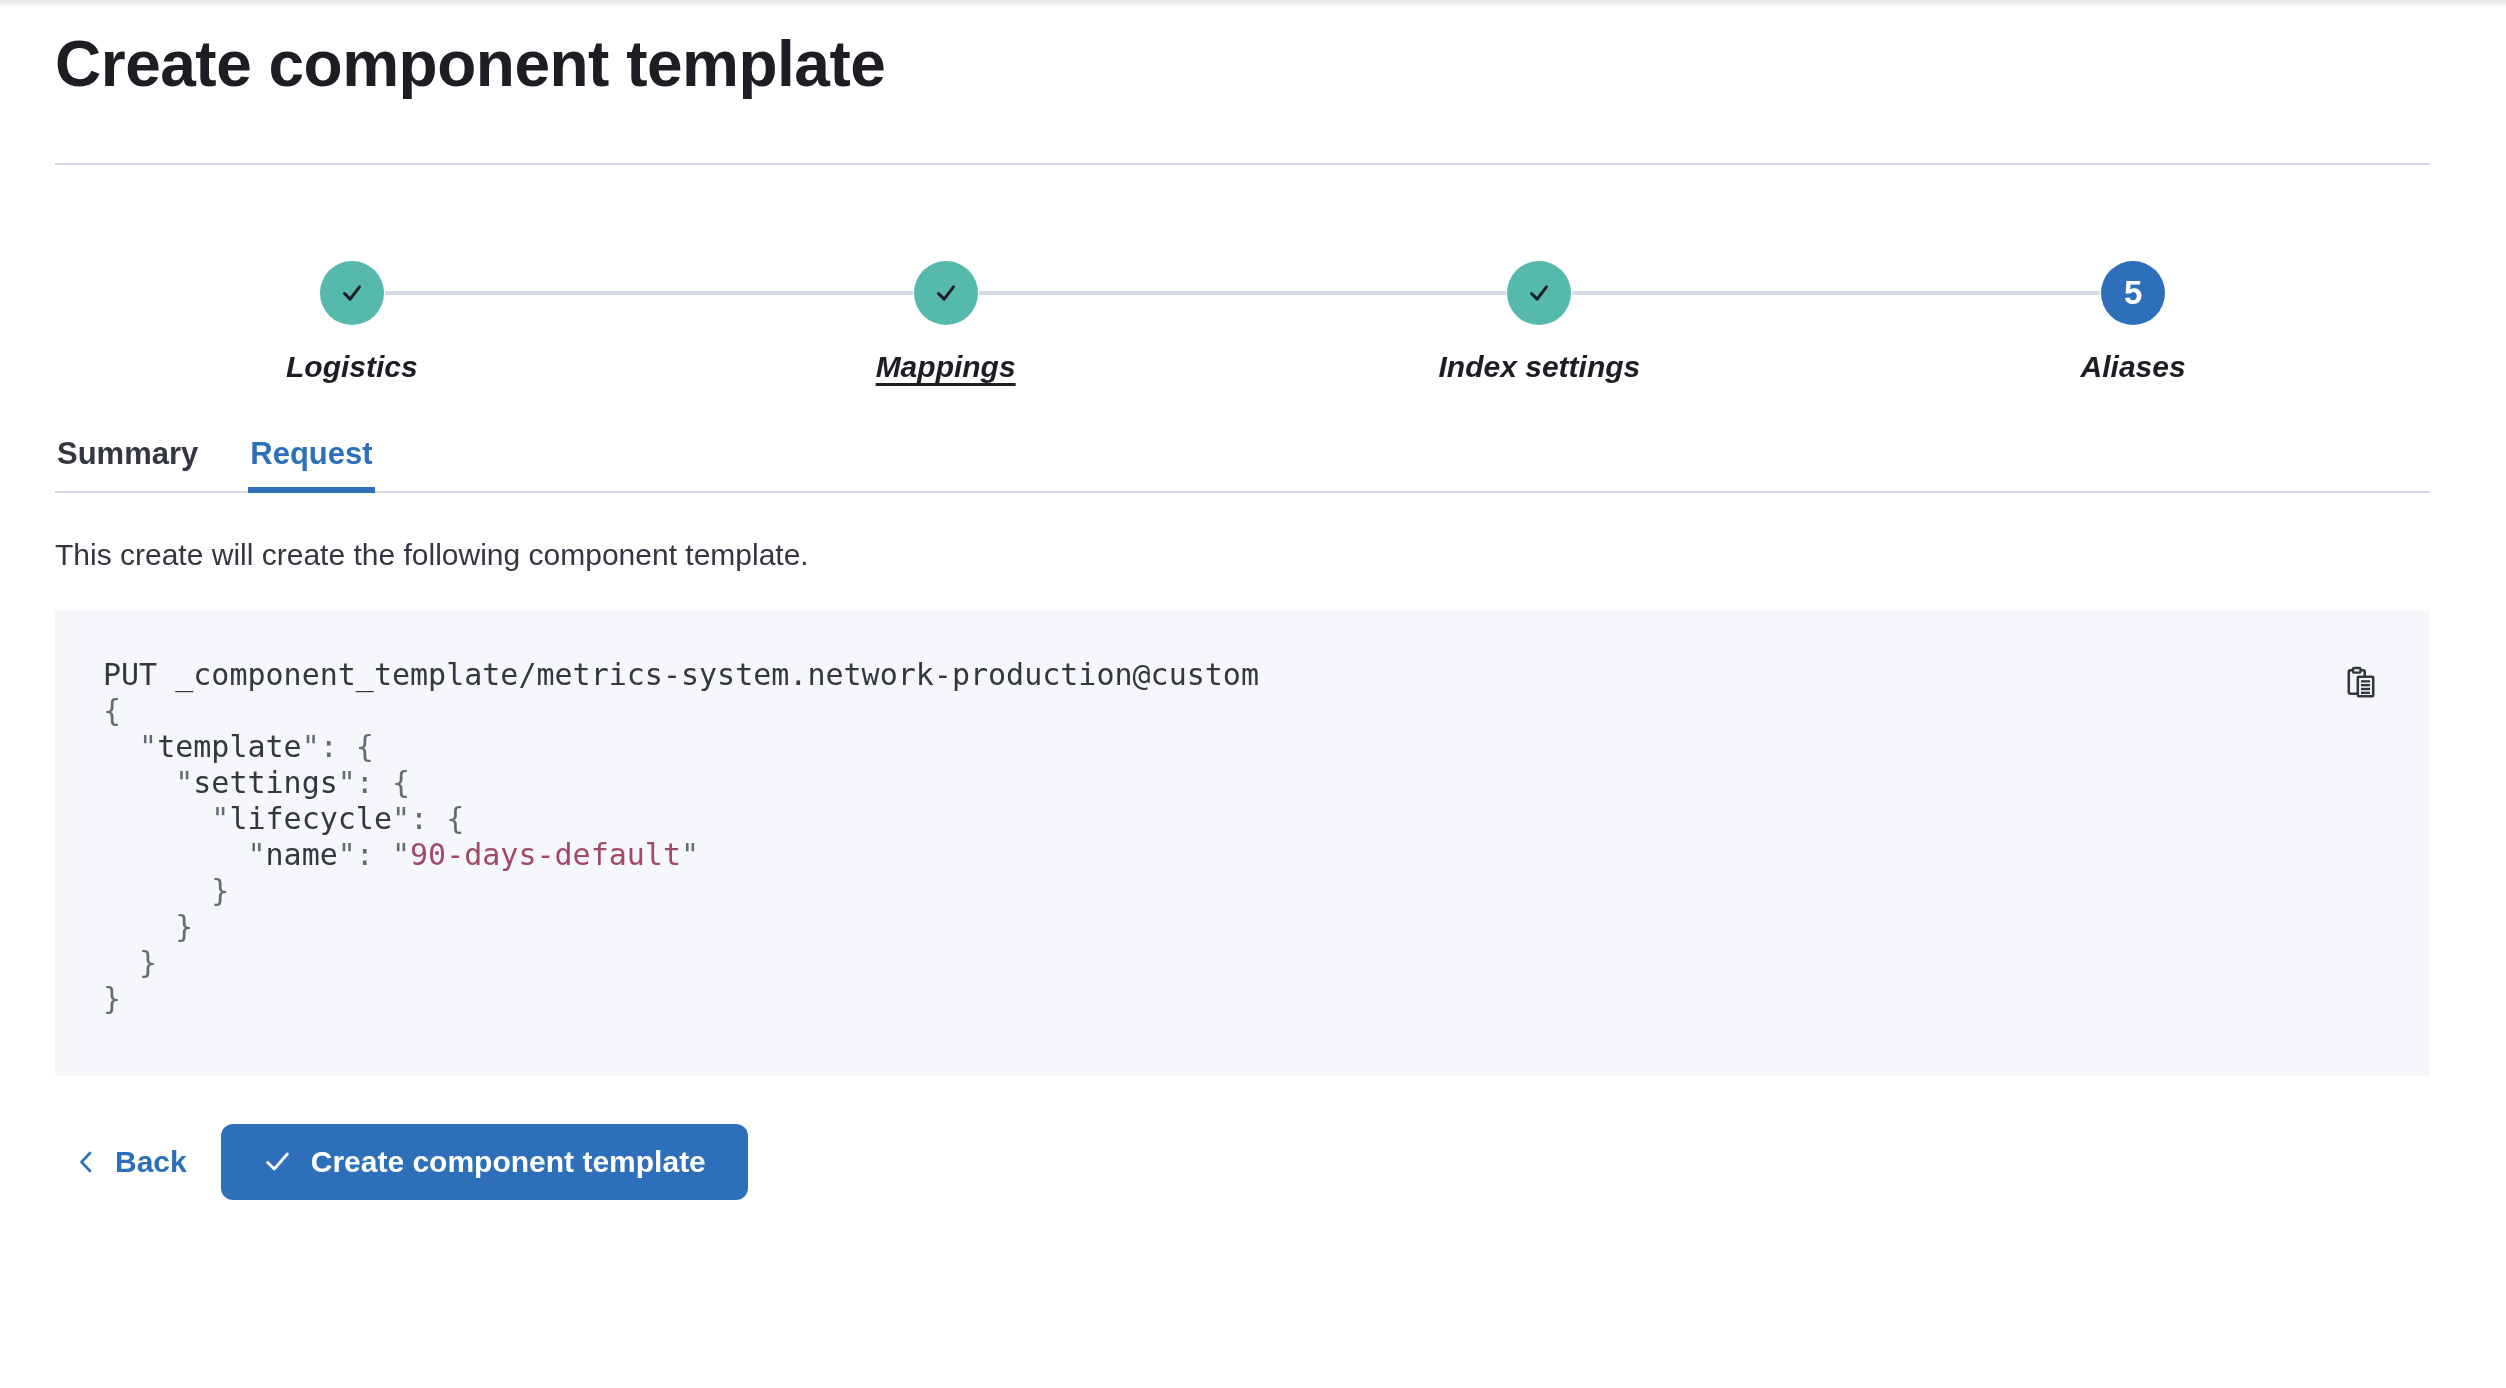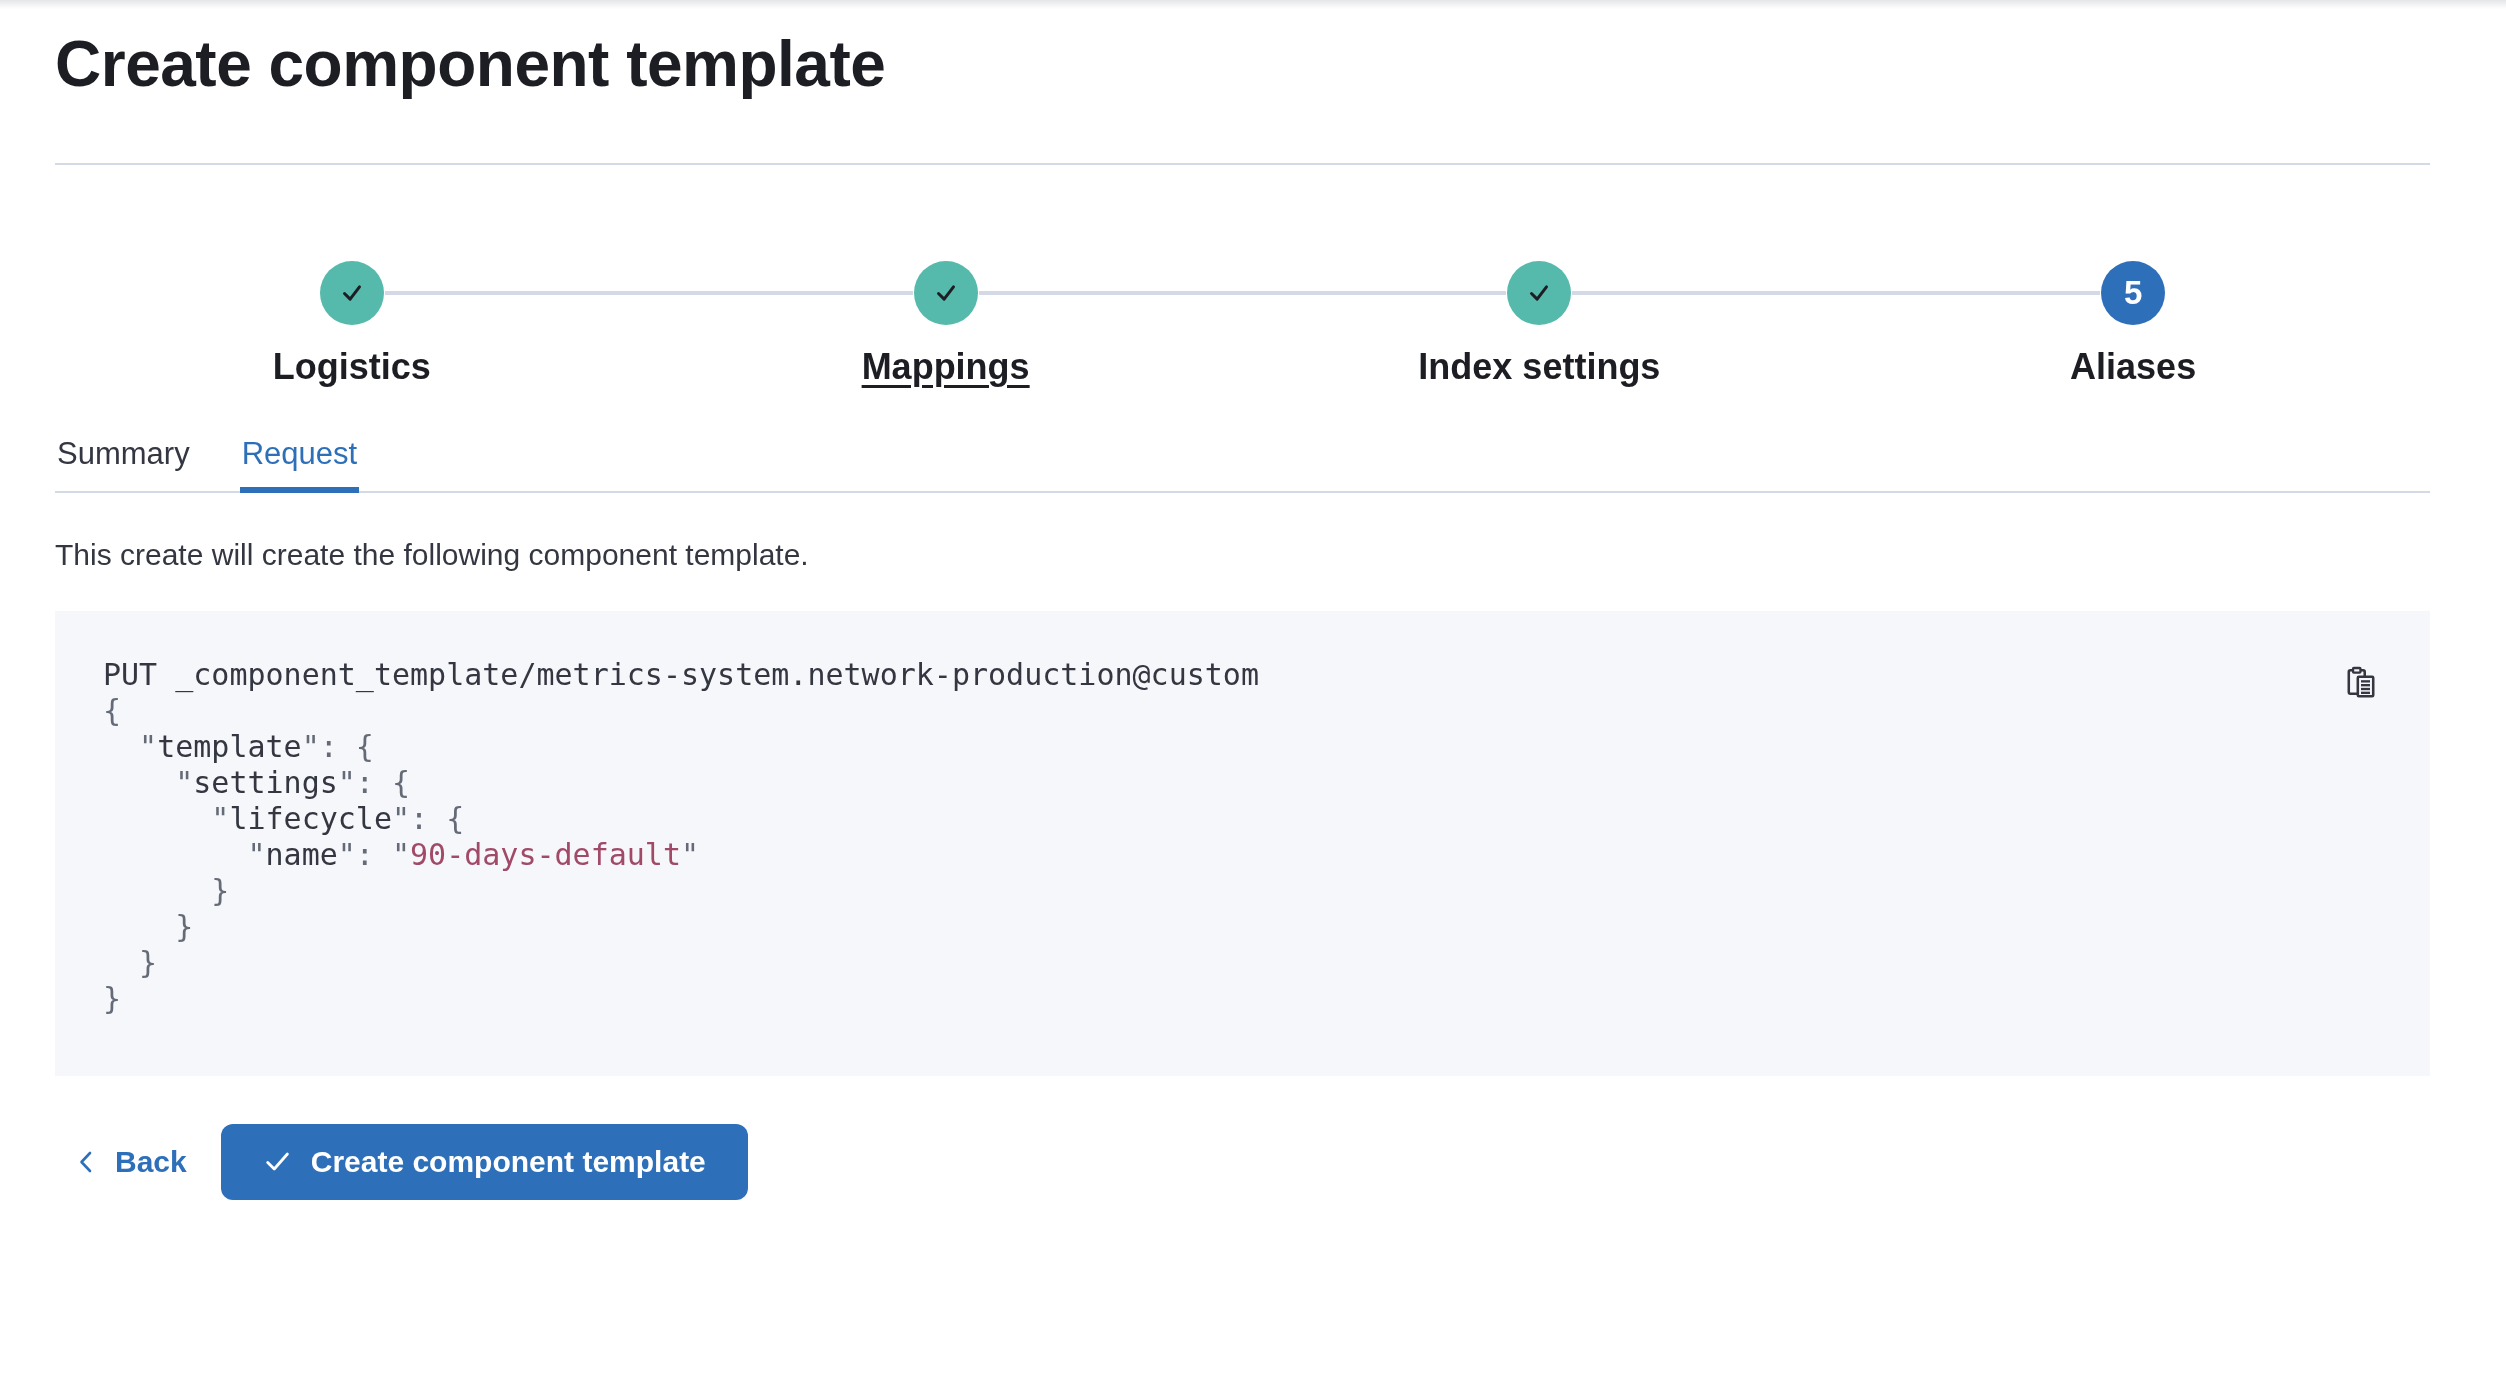--- a/index.html
+++ b/index.html
@@ -57,37 +57,38 @@
   .step:last-child::after  { display: none; }
   .step-circle {
     width: 64px; height: 64px; border-radius: 50%;
     display: flex; align-items: center; justify-content: center;
     position: relative; z-index: 1;
   }
   .step-circle.complete { background: var(--success); }
   .step-circle.current  { background: var(--primary); }
   .step-number { color: #fff; font-size: 33px; font-weight: 600; line-height: 1; }
   .step-label {
-    margin-top: 24px; font-size: 36px; font-weight: 700; color: var(--heading);
+    margin-top: 24px; font-size: 30px; font-weight: 700; color: var(--heading);
     line-height: 36px;
+    font-style: italic;
   }
   .step-label.underlined { text-decoration: underline; text-decoration-thickness: 3px; text-underline-offset: 6px; }
 
   
   .review-heading {
     margin: 92px 0 0 0;
     font-size: 56px; font-weight: 700; line-height: 68px; color: var(--heading);
   }
   .tabs {
     display: flex; gap: 48px; margin-top: 50px;
     border-bottom: 2px solid var(--border);
   }
   .tab {
     position: relative; padding: 0 2px 18px 2px;
-    font-size: 31px; font-weight: 400; line-height: 38px;
+    font-size: 31px; font-weight: 700; line-height: 38px;
     color: var(--text); cursor: pointer; background: none; border: none;
     font-family: inherit;
   }
   .tab.active { color: var(--primary); }
   .tab.active::after {
     content: ''; position: absolute; left: 0; right: 0; bottom: -2px;
     height: 6px; background: var(--primary);
   }
   .request-description {
     margin: 42px 0 0 0; font-size: 30px; line-height: 40px; color: var(--text);

